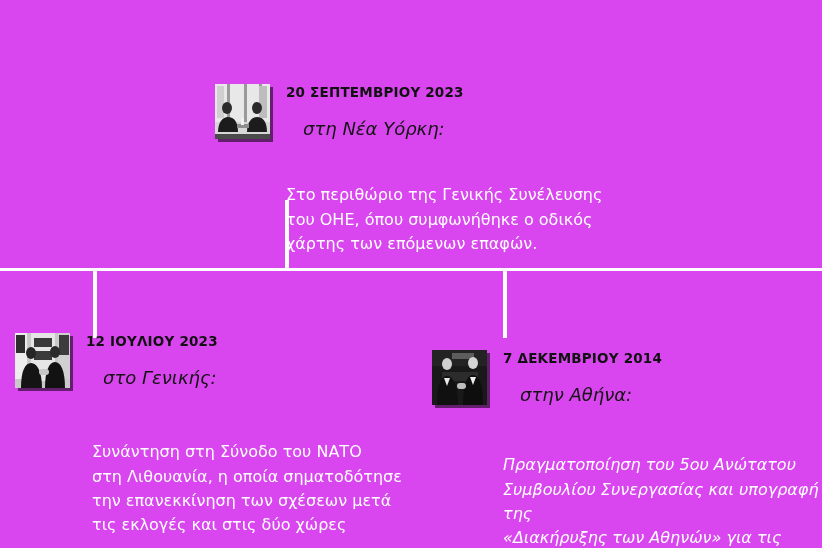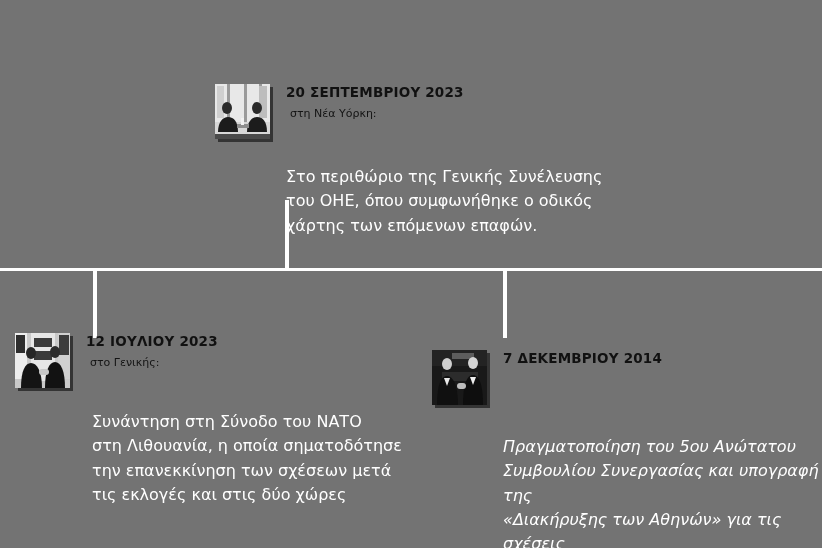--- a/index.html
+++ b/index.html
@@ -13,21 +13,21 @@
     overflow: hidden;
     background: #F9401F;
     font-family: "DejaVu Sans", "Liberation Sans", sans-serif;
     -webkit-font-smoothing: antialiased;
   }
 
   #timeline-root {
     position: relative;
     width: 822px;
     height: 548px;
-    background: #737373;
+    background: #d946ef;
   }
 
   
   .axis-line {
     position: absolute;
     left: 0;
     width: 822px;
     height: 3px;
     background: #FFFFFF;
     top: 268px;
@@ -70,39 +70,40 @@
   .event-date {
     font-size: 13.5px;
     font-weight: bold;
     color: #111111;
     letter-spacing: 0.2px;
     line-height: 1.25;
     margin: 0 0 6px 0;
     white-space: nowrap;
   }
   .event-place {
-    font-size: 11px;
+    font-size: 18px;
+    font-style: italic;
     color: #141414;
     line-height: 1.25;
-    margin: 4px;
+    margin: 17px;
     white-space: nowrap;
   }
   .event-body {
     font-size: 16px;
     color: #FFFFFF;
     line-height: 1.52;
     margin: 0;
     white-space: pre-line;
   }
 
   
   #event-sep        { left: 215px; top: 84px; }
   #event-sep .event-body  { margin-top: 26px; padding-left: 71px; }
   #event-jul        { left: 15px;  top: 333px; }
-  #event-jul .event-body  { margin-top: 22px; padding-left: 77px; }
+  #event-jul .event-body  { margin-top: 34px; padding-left: 77px; }
   #event-dec        { left: 432px; top: 350px; }
   #event-dec .event-body  { margin-top: 30px; padding-left: 71px; font-style: italic; }
 </style>
 </head>
 <body>
 
 <div id="timeline-root">
 
   <div class="axis-line"></div>
 
@@ -182,20 +183,21 @@
           <path d="M5 55 C5 35 9 26 15 26 C21 26 26 35 26 55 Z" fill="#101010"></path>
           <path d="M12 28 L15 36 L18 28 Z" fill="#e8e8e8"></path>
           <ellipse cx="41" cy="13" rx="5" ry="6" fill="#d5d5d5"></ellipse>
           <path d="M31 55 C31 34 35 25 41 25 C47 25 51 34 51 55 Z" fill="#0e0e0e"></path>
           <path d="M38 27 L41 35 L44 27 Z" fill="#ededed"></path>
           <rect x="25" y="33" width="9" height="6" rx="3" fill="#bdbdbd"></rect>
         </svg>
       </div>
       <div class="event-text">
         <p class="event-date">7 ΔΕΚΕΜΒΡΙΟΥ 2014</p>
+        <p class="event-place">στην Αθήνα:</p>
       </div>
     </div>
     <p class="event-body">Πραγματοποίηση του 5ου Ανώτατου
 Συμβουλίου Συνεργασίας και υπογραφή της
 «Διακήρυξης των Αθηνών» για τις σχέσεις
 καλής γειτονίας</p>
   </div>
 
 </div>
 

